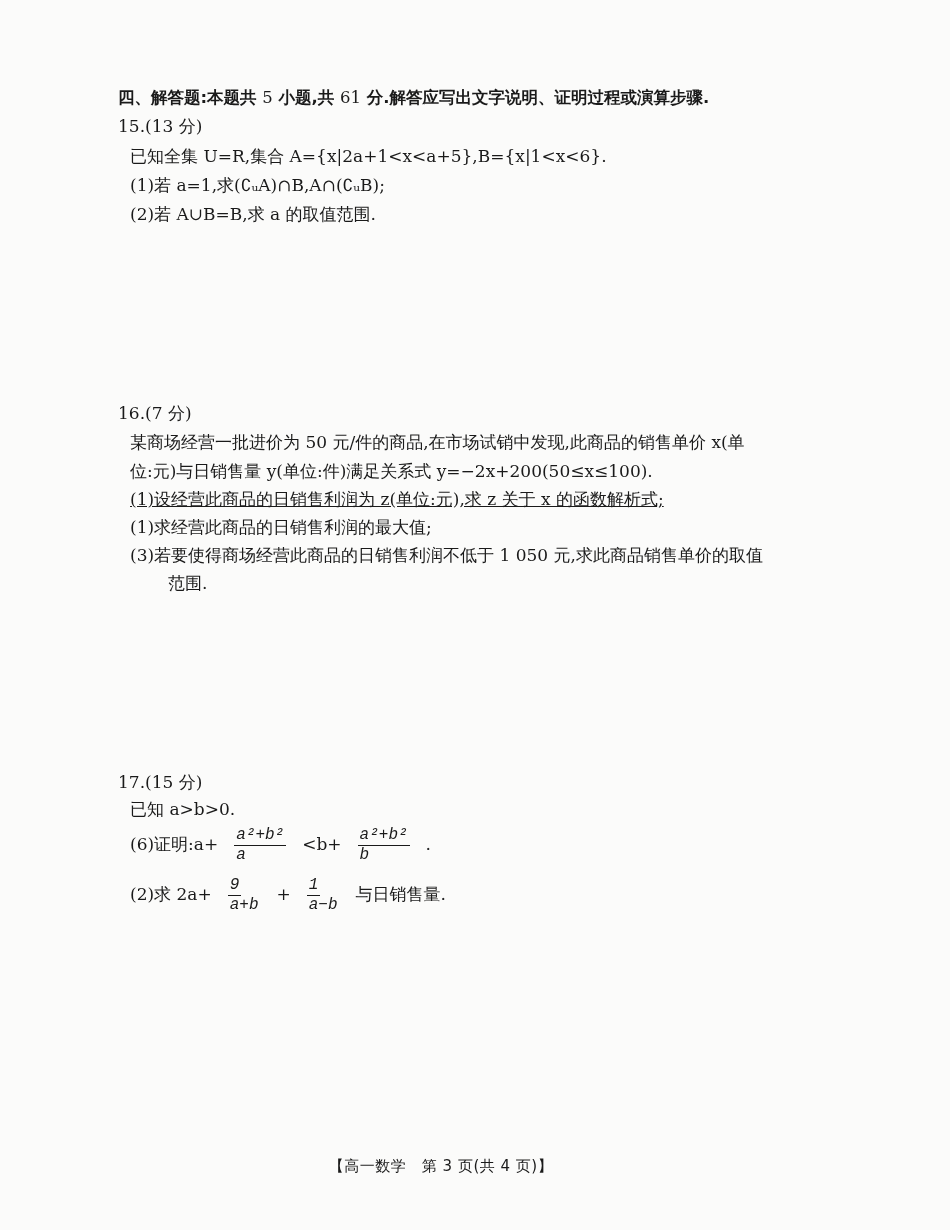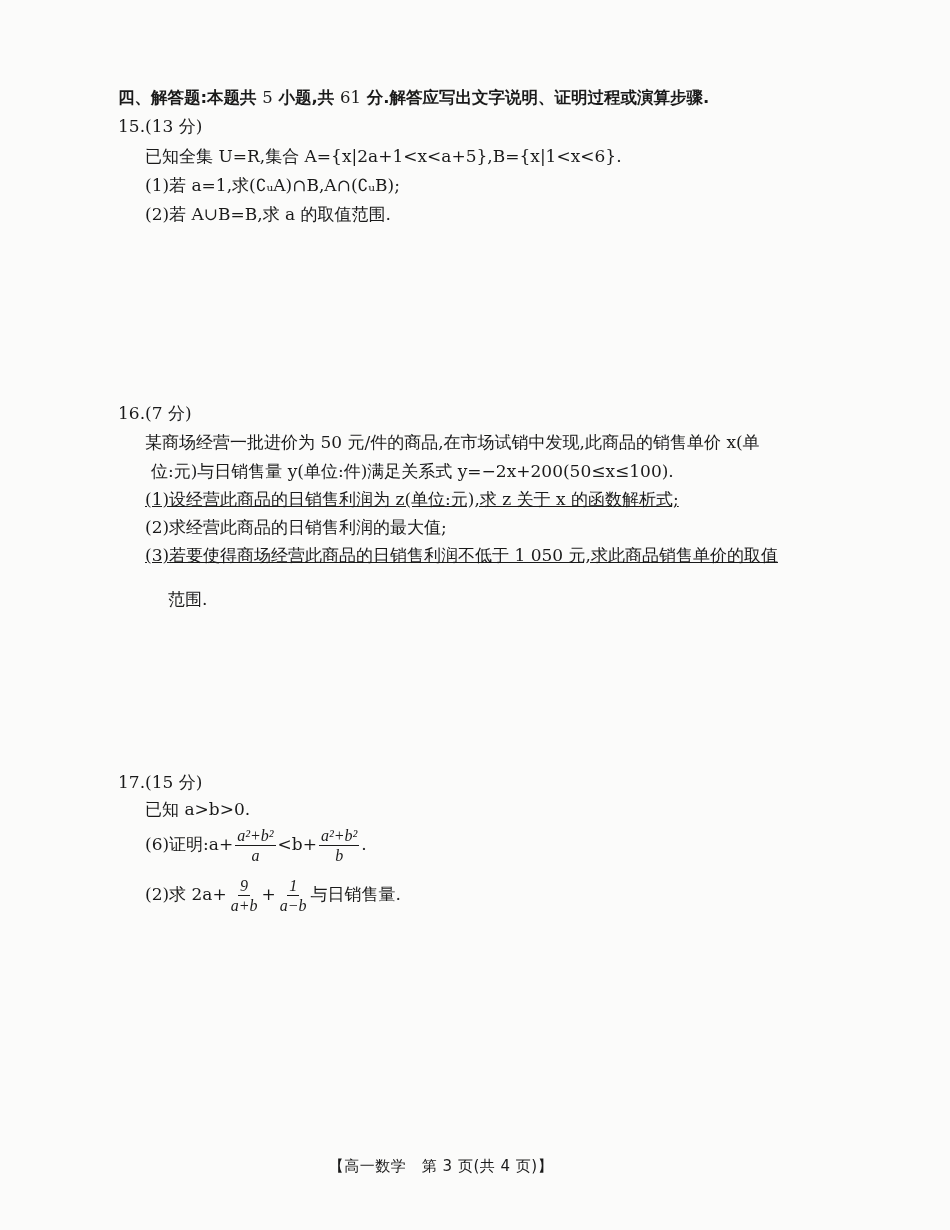--- a/index.html
+++ b/index.html
@@ -4,23 +4,23 @@
 <style>
   html, body { margin:0; padding:0; }
   body {
     width:950px; height:1230px; background:#fbfbfa; position:relative; overflow:hidden;
     font-family:"DejaVu Serif", "Liberation Serif", serif; color:#1a1a1a;
   }
   .line { position:absolute; font-size:17px; line-height:24px; white-space:nowrap; }
   .hdr { font-weight:bold; font-family:"DejaVu Sans", "Liberation Sans", sans-serif; font-size:16.5px; }
   .hdr .num { font-weight:normal; font-family:"DejaVu Serif", serif; }
   .qnum { left:118px; }
-  .ind { left:145px; }
+  .ind { left:130px; }
   .ind2 { left:168px; }
-  .frac { display:inline-flex; flex-direction:column; align-items:center; vertical-align:middle; margin:0 2px; font-family:Liberation Serif, serif; font-style:italic; font-size:16px; line-height:19px; }
+  .frac { display:inline-flex; flex-direction:column; align-items:flex-start; vertical-align:middle; margin:0 16px; font-family:Liberation Mono, monospace; font-style:italic; font-size:16px; line-height:19px; }
   .frac .n { border-bottom:1.2px solid #1a1a1a; padding:0 2px; }
   .frac .d { padding:0 2px; }
   .footer { position:absolute; left:0; width:882px; top:1157px; text-align:center; font-family:"DejaVu Sans", sans-serif; font-size:15px; letter-spacing:0.5px; }
 </style>
 </head>
 <body>
 
 <div class="line hdr" style="left:118px; top:86px;">
   <span>四、解答题:本题共 </span><span class="num">5</span><span> 小题,共 </span><span class="num">61</span><span> 分.解答应写出文字说明、证明过程或演算步骤.</span>
 </div>
@@ -28,25 +28,25 @@
 <div>
   <div class="line qnum" style="top:114px;">15.(13 分)</div>
   <div class="line ind" style="top:144px;">已知全集 U=R,集合 A={x|2a+1&lt;x&lt;a+5},B={x|1&lt;x&lt;6}.</div>
   <div class="line ind" style="top:173px;">(1)若 a=1,求(∁ᵤA)∩B,A∩(∁ᵤB);</div>
   <div class="line ind" style="top:202px;text-align:center;">(2)若 A∪B=B,求 a 的取值范围.</div>
 </div>
 
 <div>
   <div class="line qnum" style="top:401px;">16.(7 分)</div>
   <div class="line ind" style="top:430px;">某商场经营一批进价为 50 元/件的商品,在市场试销中发现,此商品的销售单价 x(单</div>
-  <div class="line ind" style="top:459px;margin-left:6px;">位:元)与日销售量 y(单位:件)满足关系式 y=−2x+200(50≤x≤100).</div>
+  <div class="line ind" style="top:459px;">位:元)与日销售量 y(单位:件)满足关系式 y=−2x+200(50≤x≤100).</div>
   <div class="line ind" style="top:487px;text-decoration:underline;">(1)设经营此商品的日销售利润为 z(单位:元),求 z 关于 x 的函数解析式;</div>
-  <div class="line ind" style="top:515px;">(2)求经营此商品的日销售利润的最大值;</div>
-  <div class="line ind" style="top:543px;text-decoration:underline;">(3)若要使得商场经营此商品的日销售利润不低于 1 050 元,求此商品销售单价的取值</div>
-  <div class="line ind2" style="top:587px;">范围.</div>
+  <div class="line ind" style="top:515px;">(1)求经营此商品的日销售利润的最大值;</div>
+  <div class="line ind" style="top:543px;">(3)若要使得商场经营此商品的日销售利润不低于 1 050 元,求此商品销售单价的取值</div>
+  <div class="line ind2" style="top:571px;">范围.</div>
 </div>
 
 <div>
   <div class="line qnum" style="top:770px;">17.(15 分)</div>
   <div class="line ind" style="top:797px;">已知 a&gt;b&gt;0.</div>
   <div class="line ind" style="top:826px;">
     <span>(6)证明:a+</span><span class="frac">
         <span class="n">a²+b²</span>
         <span class="d">a</span>
       </span><span>&lt;b+</span><span class="frac">

